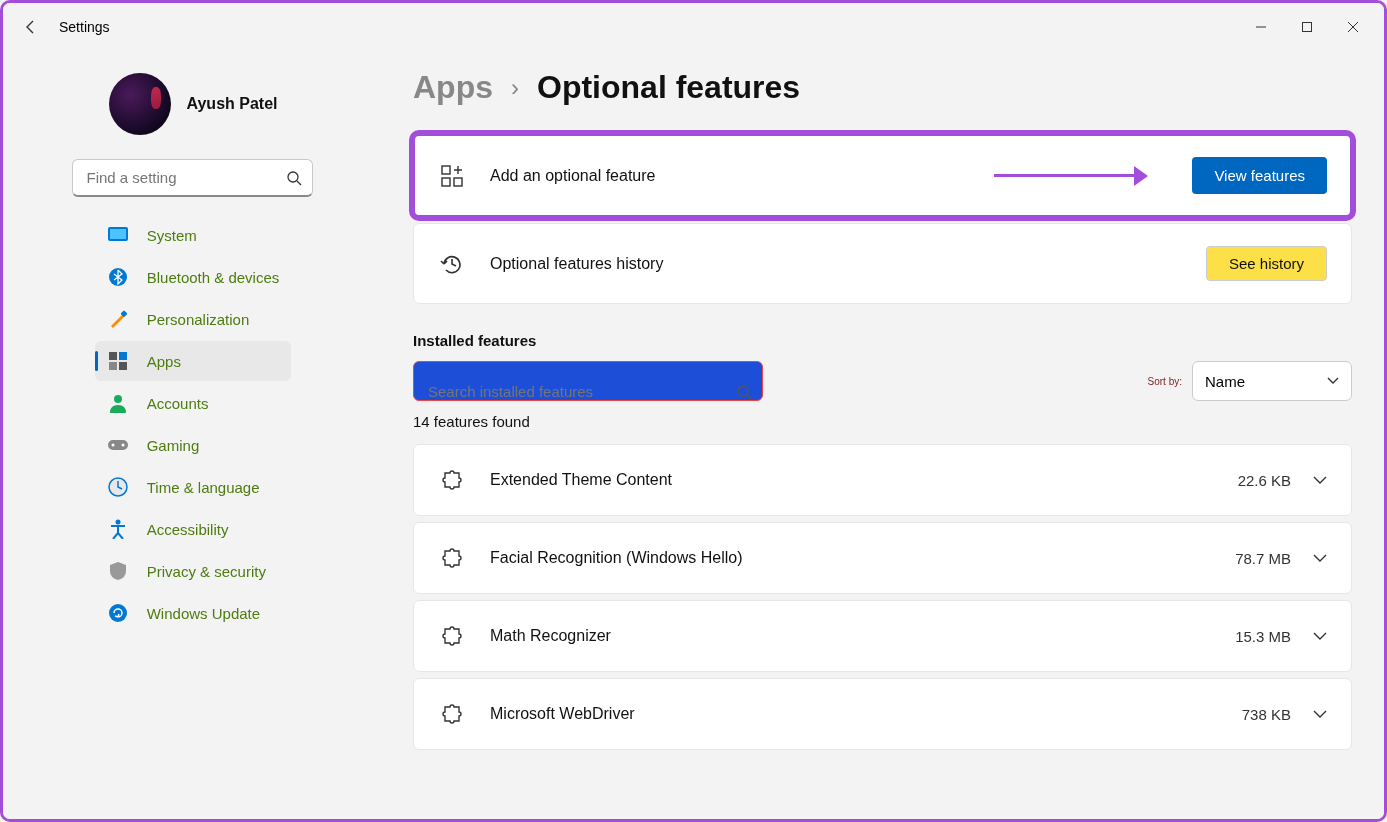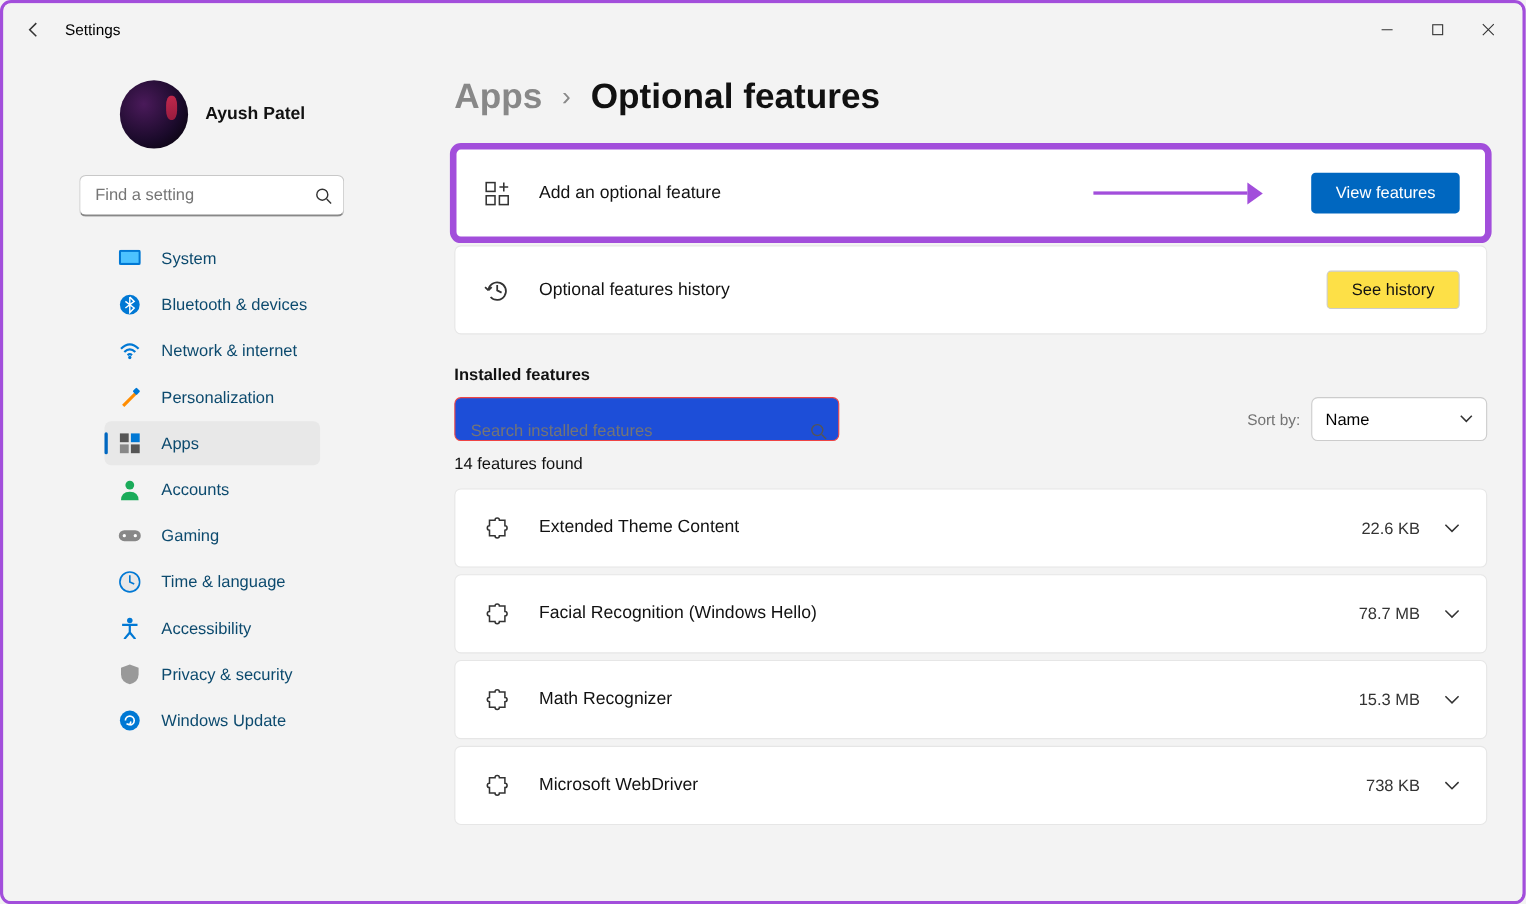--- a/index.html
+++ b/index.html
@@ -12,21 +12,21 @@
 .win-ctrl { width: 46px; height: 32px; display: flex; align-items: center; justify-content: center; cursor: pointer; color: #333; }
 .content { display: flex; flex: 1; overflow: hidden; }
 .sidebar { width: 370px; padding: 10px 10px 10px 20px; display: flex; flex-direction: column; align-items: center; }
 .profile { display: flex; align-items: center; gap: 16px; padding: 12px 8px 20px; }
 .avatar { width: 62px; height: 62px; border-radius: 50%; background: radial-gradient(circle at 35% 35%, #4a1a5a 0%, #1a0a2a 60%, #000 100%); position: relative; }
 .avatar::after { content: ""; position: absolute; right: 10px; top: 14px; width: 10px; height: 22px; background: linear-gradient(#ff3355, #cc2244); border-radius: 40%; opacity: 0.7; }
 .username { font-size: 16px; font-weight: 600; color: #111; }
 .search-box { display: flex; align-items: center; background: #fff; border: 1px solid #c8c8c8; border-bottom: 2px solid #888; border-radius: 6px; height: 38px; padding: 0 10px 0 14px; margin: 4px 6px 18px 4px; }
 .search-box input { flex: 1; border: none; outline: none; font-size: 15px; background: transparent; }
 .nav { display: flex; flex-direction: column; gap: 2px; }
-.nav-item { display: flex; align-items: center; gap: 18px; height: 40px; padding: 0 12px; border-radius: 6px; cursor: pointer; font-size: 15px; color: #0c4a6e; position: relative; }
+.nav-item { display: flex; align-items: center; gap: 18px; height: 40px; padding: 0 12px; border-radius: 6px; cursor: pointer; font-size: 15px; color: #4d7c0f; position: relative; }
 .nav-item.active { background: #e8e8e8; }
 .nav-item.active::before { content: ""; position: absolute; left: 0; top: 10px; bottom: 10px; width: 3px; background: #0067c0; border-radius: 3px; }
 .nav-icon { width: 22px; height: 22px; display: flex; align-items: center; justify-content: center; }
 .main { flex: 1; padding: 18px 32px 0 40px; overflow: hidden; }
 .breadcrumb { display: flex; align-items: center; gap: 18px; margin-bottom: 28px; }
 .bc-parent { font-size: 32px; font-weight: 600; color: #888; cursor: pointer; }
 .bc-sep { font-size: 24px; color: #888; }
 .bc-current { font-size: 32px; font-weight: 600; color: #111; }
 .card { background: #fff; border: 1px solid #e6e6e6; border-radius: 6px; display: flex; align-items: center; padding: 22px 24px; margin-bottom: 6px; }
 .card-highlight { outline: 6px solid #a24edb; outline-offset: -2px; position: relative; }
@@ -36,21 +36,21 @@
 .card-icon { width: 28px; margin-right: 24px; display: flex; align-items: center; justify-content: center; }
 .card-label { font-size: 16px; color: #111; }
 .card-spacer { flex: 1; }
 .btn-primary { background: #0067c0; color: #fff; border: none; border-radius: 4px; padding: 10px 22px; font-size: 15px; cursor: pointer; }
 .btn-secondary { background: #fde047; color: #111; border: 1px solid #ccc; border-radius: 4px; padding: 8px 22px; font-size: 15px; cursor: pointer; }
 .section-header { font-size: 15px; font-weight: 600; color: #111; margin: 28px 0 12px; }
 .toolbar-row { display: flex; align-items: center; gap: 12px; margin-bottom: 12px; }
 .search-installed { display: flex; align-items: flex-end; background: #1d4ed8; border: 1px solid #ef4444; border-radius: 6px; height: 40px; width: 350px; padding: 0 10px 0 14px; }
 .search-installed input { flex: 1; border: none; outline: none; font-size: 15px; background: transparent; }
 .sortby { margin-left: auto; display: flex; align-items: center; gap: 10px; }
-.sort-label { font-size: 14px; color: #737373; }
+.sort-label { font-size: 10px; color: #7f1d1d; }
 .sort-select { display: flex; align-items: center; justify-content: space-between; background: #fff; border: 1px solid #ccc; border-radius: 6px; height: 40px; width: 160px; padding: 0 12px; cursor: pointer; font-size: 15px; }
 .found-text { font-size: 15px; color: #111; margin-bottom: 14px; }
 .feature-row { background: #fff; border: 1px solid #e6e6e6; border-radius: 6px; display: flex; align-items: center; padding: 24px 24px; margin-bottom: 6px; cursor: pointer; }
 .feature-name { font-size: 16px; color: #111; }
 .feature-size { font-size: 15px; color: #333; margin-right: 22px; }
 .chev { color: #333; }
 svg { display: block; }
 </style>
 </head>
 <body>
@@ -111,29 +111,20 @@
           <span class="nav-icon">
               <svg width="20" height="20">
                 <circle cx="10" cy="10" r="9" fill="#0078d4"></circle>
                 <path d="M10 3 L10 17 L14 13 L6 7 M10 3 L14 7 L6 13" stroke="#fff" stroke-width="1.3" fill="none"></path>
               </svg>
             </span>
           <span>Bluetooth &amp; devices</span>
         </div>
         <div class="nav-item">
           <span class="nav-icon">
-              <svg width="20" height="16">
-                <path d="M2 6 Q10 -2 18 6 M5 9 Q10 4 15 9 M8 12 Q10 10 12 12" stroke="#0078d4" stroke-width="2" fill="none"></path>
-                <circle cx="10" cy="14" r="1.5" fill="#0078d4"></circle>
-              </svg>
-            </span>
-          <span>Network &amp; internet</span>
-        </div>
-        <div class="nav-item">
-          <span class="nav-icon">
               <svg width="20" height="20">
                 <path d="M3 17 L15 5 L17 7 L5 19 Z" fill="#ff8c00"></path>
                 <rect x="14" y="2" width="5" height="5" rx="1" fill="#0078d4" transform="rotate(45 16 4)"></rect>
               </svg>
             </span>
           <span>Personalization</span>
         </div>
         <div class="nav-item active">
           <span class="nav-icon">
               <svg width="20" height="20">

